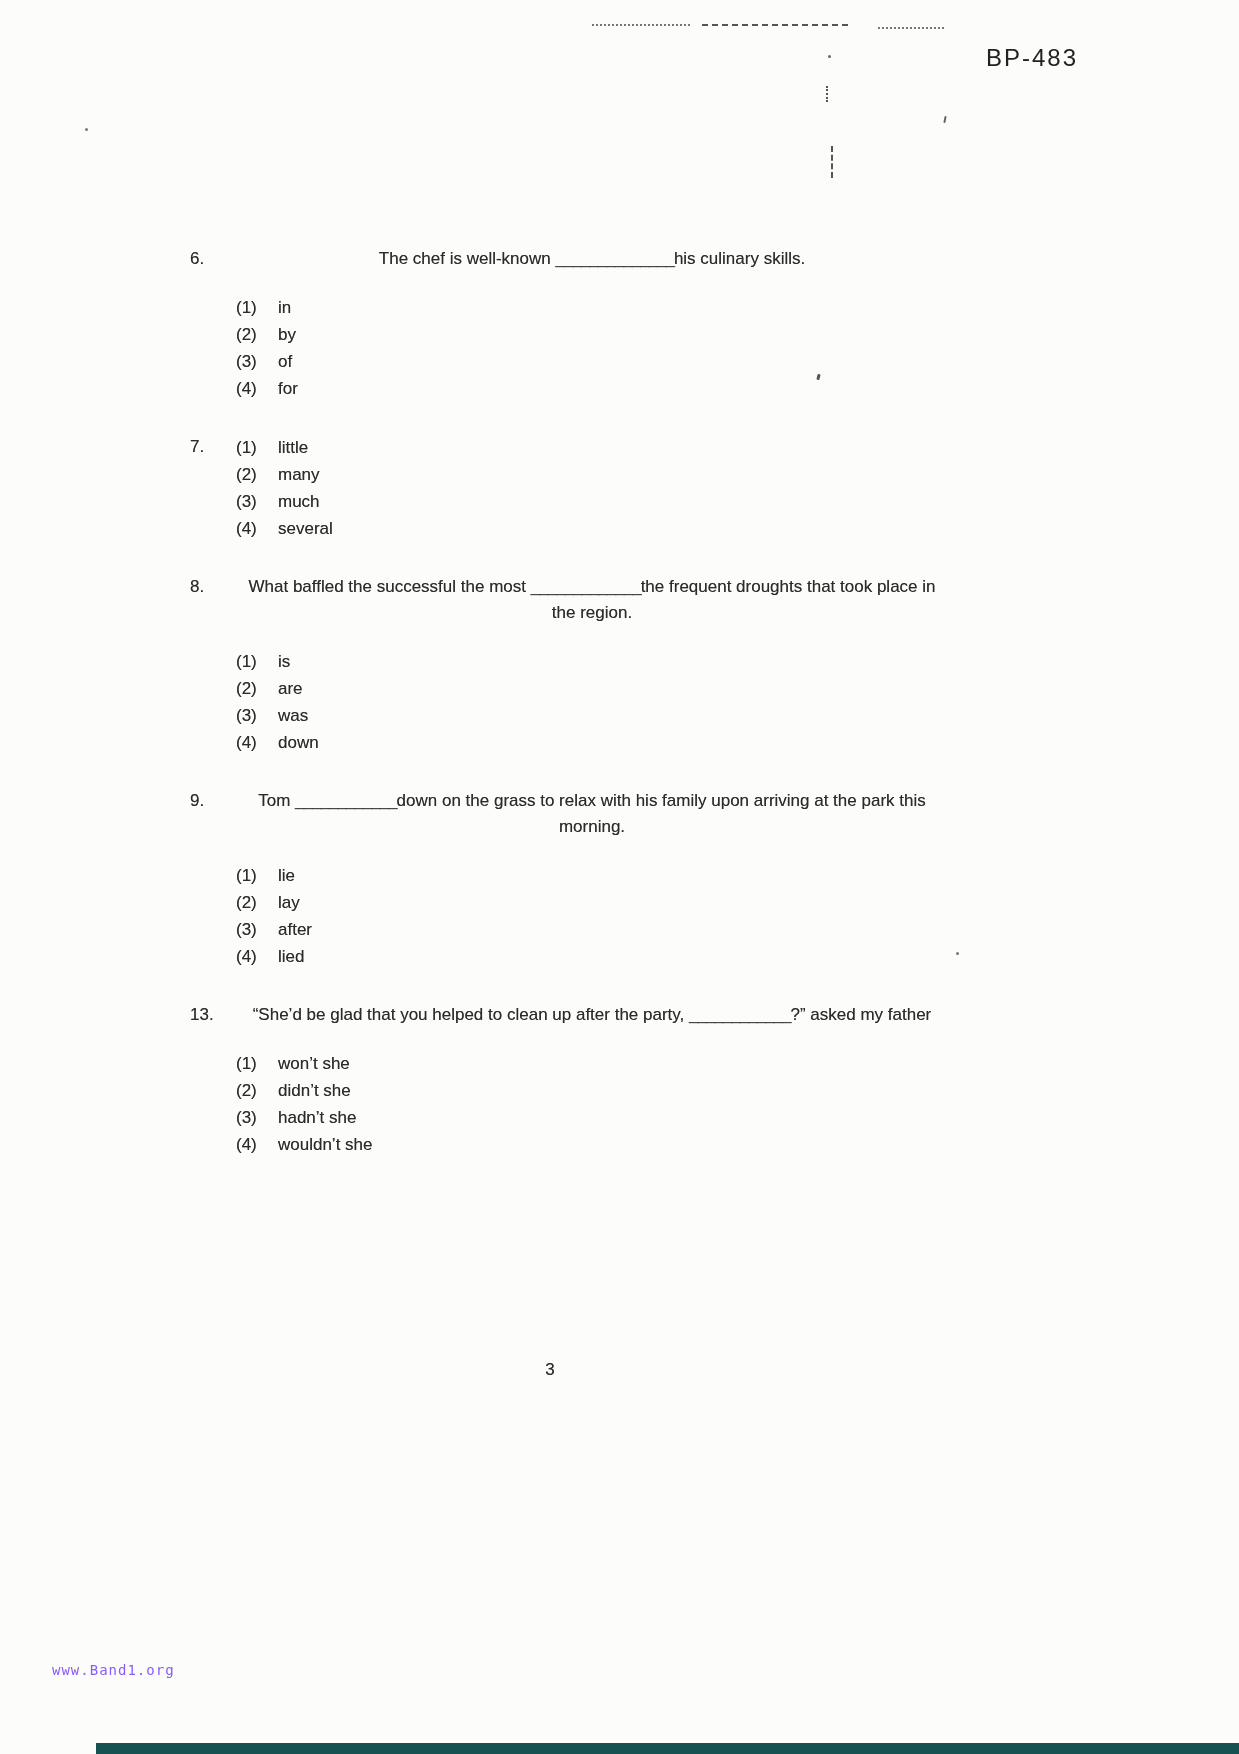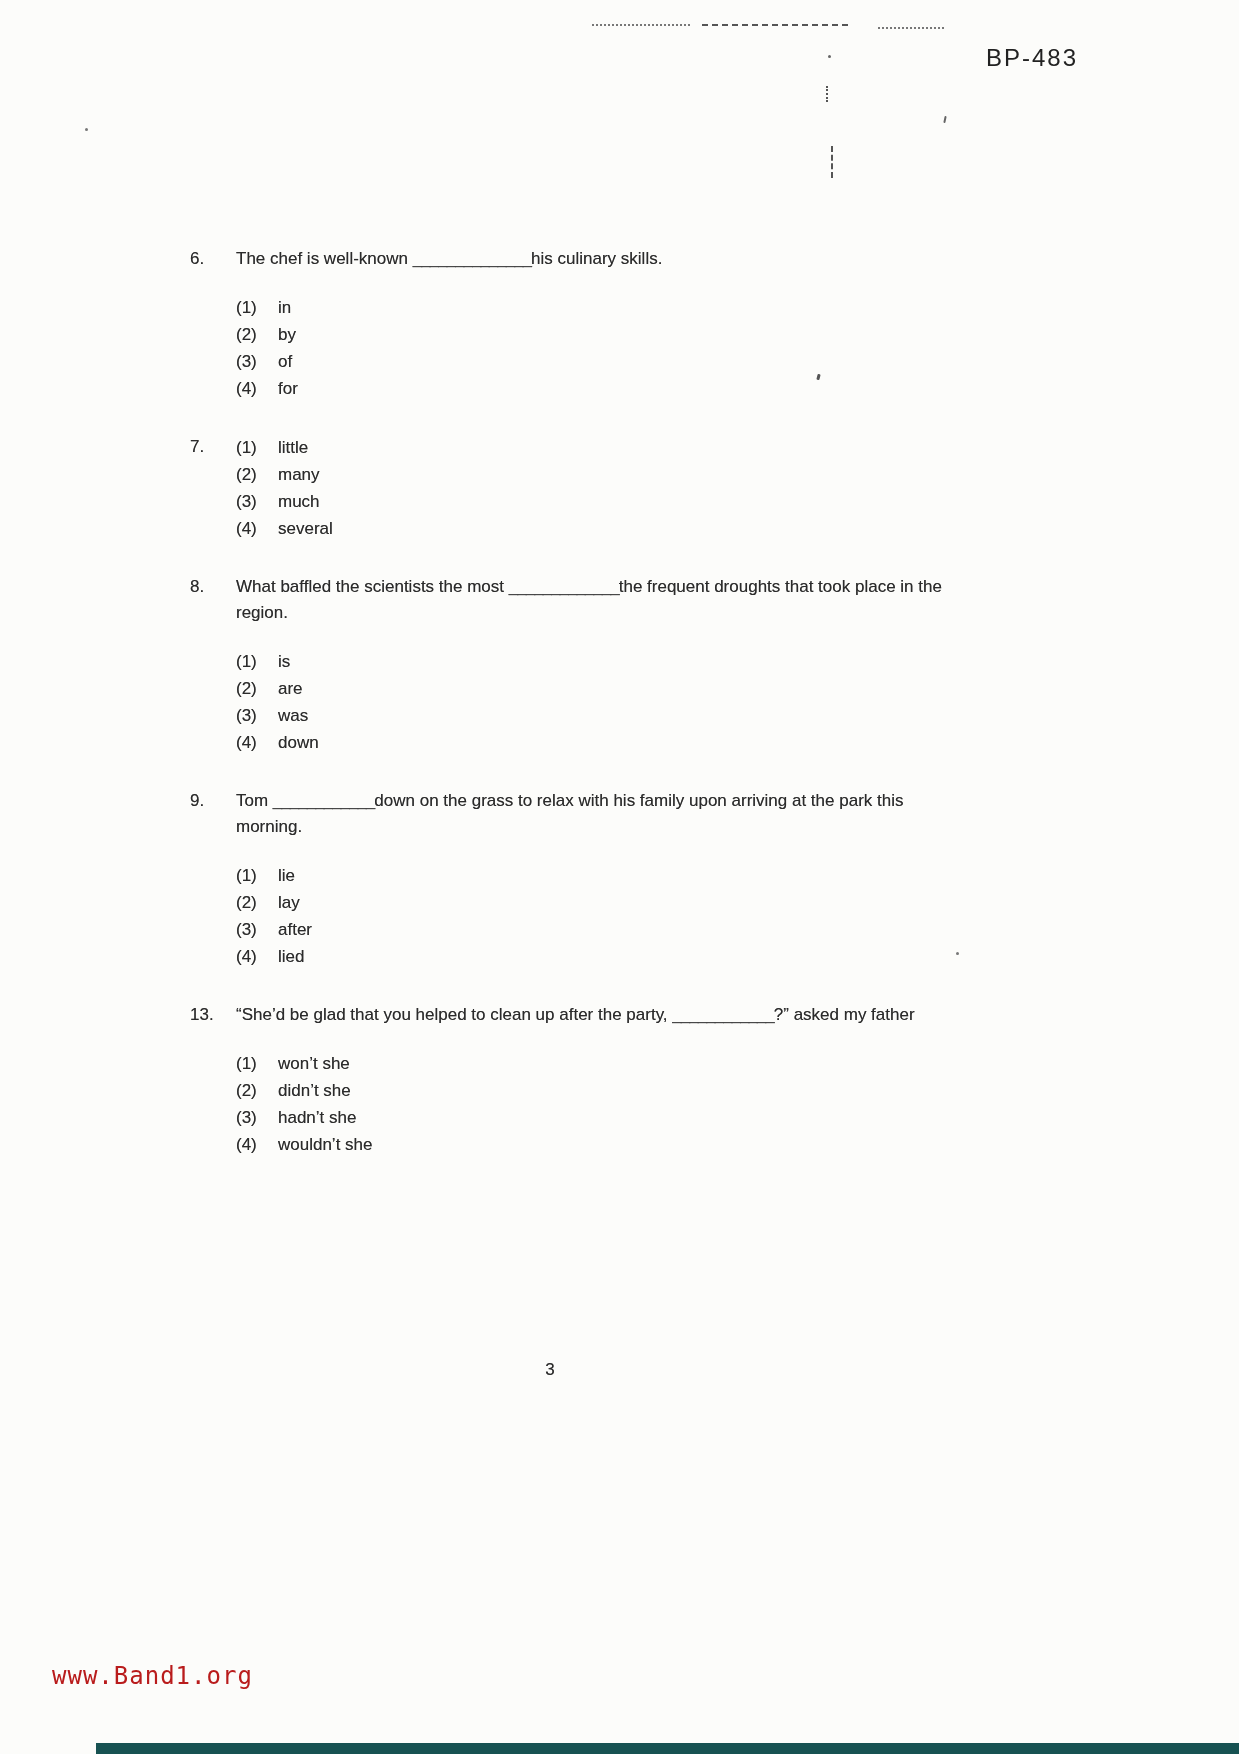--- a/index.html
+++ b/index.html
@@ -28,35 +28,35 @@
   .dot-3{top:952px;left:956px;width:3px;height:3px;background:#777;border-radius:50%;}
 
   .content{
     position:absolute;top:246px;left:190px;width:758px;
     font-size:17px;
     text-shadow:0 0 0.4px rgba(40,40,40,0.55);
   }
   .question{display:flex;margin-bottom:32px;}
   .qnum{flex:0 0 46px;width:46px;line-height:26px;}
   .qbody{flex:1;}
-  .qtext{line-height:26px;margin-bottom:22px;}
+  .qtext{line-height:26px;margin-bottom:22px;text-align:center;}
   .blank{letter-spacing:-1px;white-space:nowrap;color:#444;}
   .options{}
   .option{display:flex;height:27px;line-height:27px;}
   .olabel{flex:0 0 42px;width:42px;}
   .otext{}
 
   .page-num{
     position:absolute;top:1360px;left:0;width:1100px;text-align:center;
     font-size:17px;text-shadow:0 0 0.4px rgba(40,40,40,0.55);
   }
   .site{
     position:absolute;top:1662px;left:52px;
     font-family:"DejaVu Sans Mono", monospace;
-    font-size:24px;letter-spacing:1px;color:#b91c1c;
+    font-size:14px;letter-spacing:1px;color:#8b5cf6;
   }
   .bottom-bar{
     position:absolute;bottom:0;left:96px;right:0;height:11px;
     background:#175252;
   }
 </style>
 </head>
 <body style="background: rgb(252, 252, 250);">
 
 <div class="page">
@@ -118,21 +118,21 @@
             <div class="option">
               <span class="olabel">(4)</span>
               <span class="otext">several</span>
             </div>
           </div>
         </div>
       </div>
       <div class="question">
         <div class="qnum">8.</div>
         <div class="qbody">
-          <div class="qtext"><span>What baffled the scientists the most</span> <span class="blank">_____________</span><span>the frequent droughts that took place in the region.</span></div>
+          <div class="qtext"><span>What baffled the successful the most</span> <span class="blank">_____________</span><span>the frequent droughts that took place in the region.</span></div>
           <div class="options">
             <div class="option">
               <span class="olabel">(1)</span>
               <span class="otext">is</span>
             </div>
             <div class="option">
               <span class="olabel">(2)</span>
               <span class="otext">are</span>
             </div>
             <div class="option">

